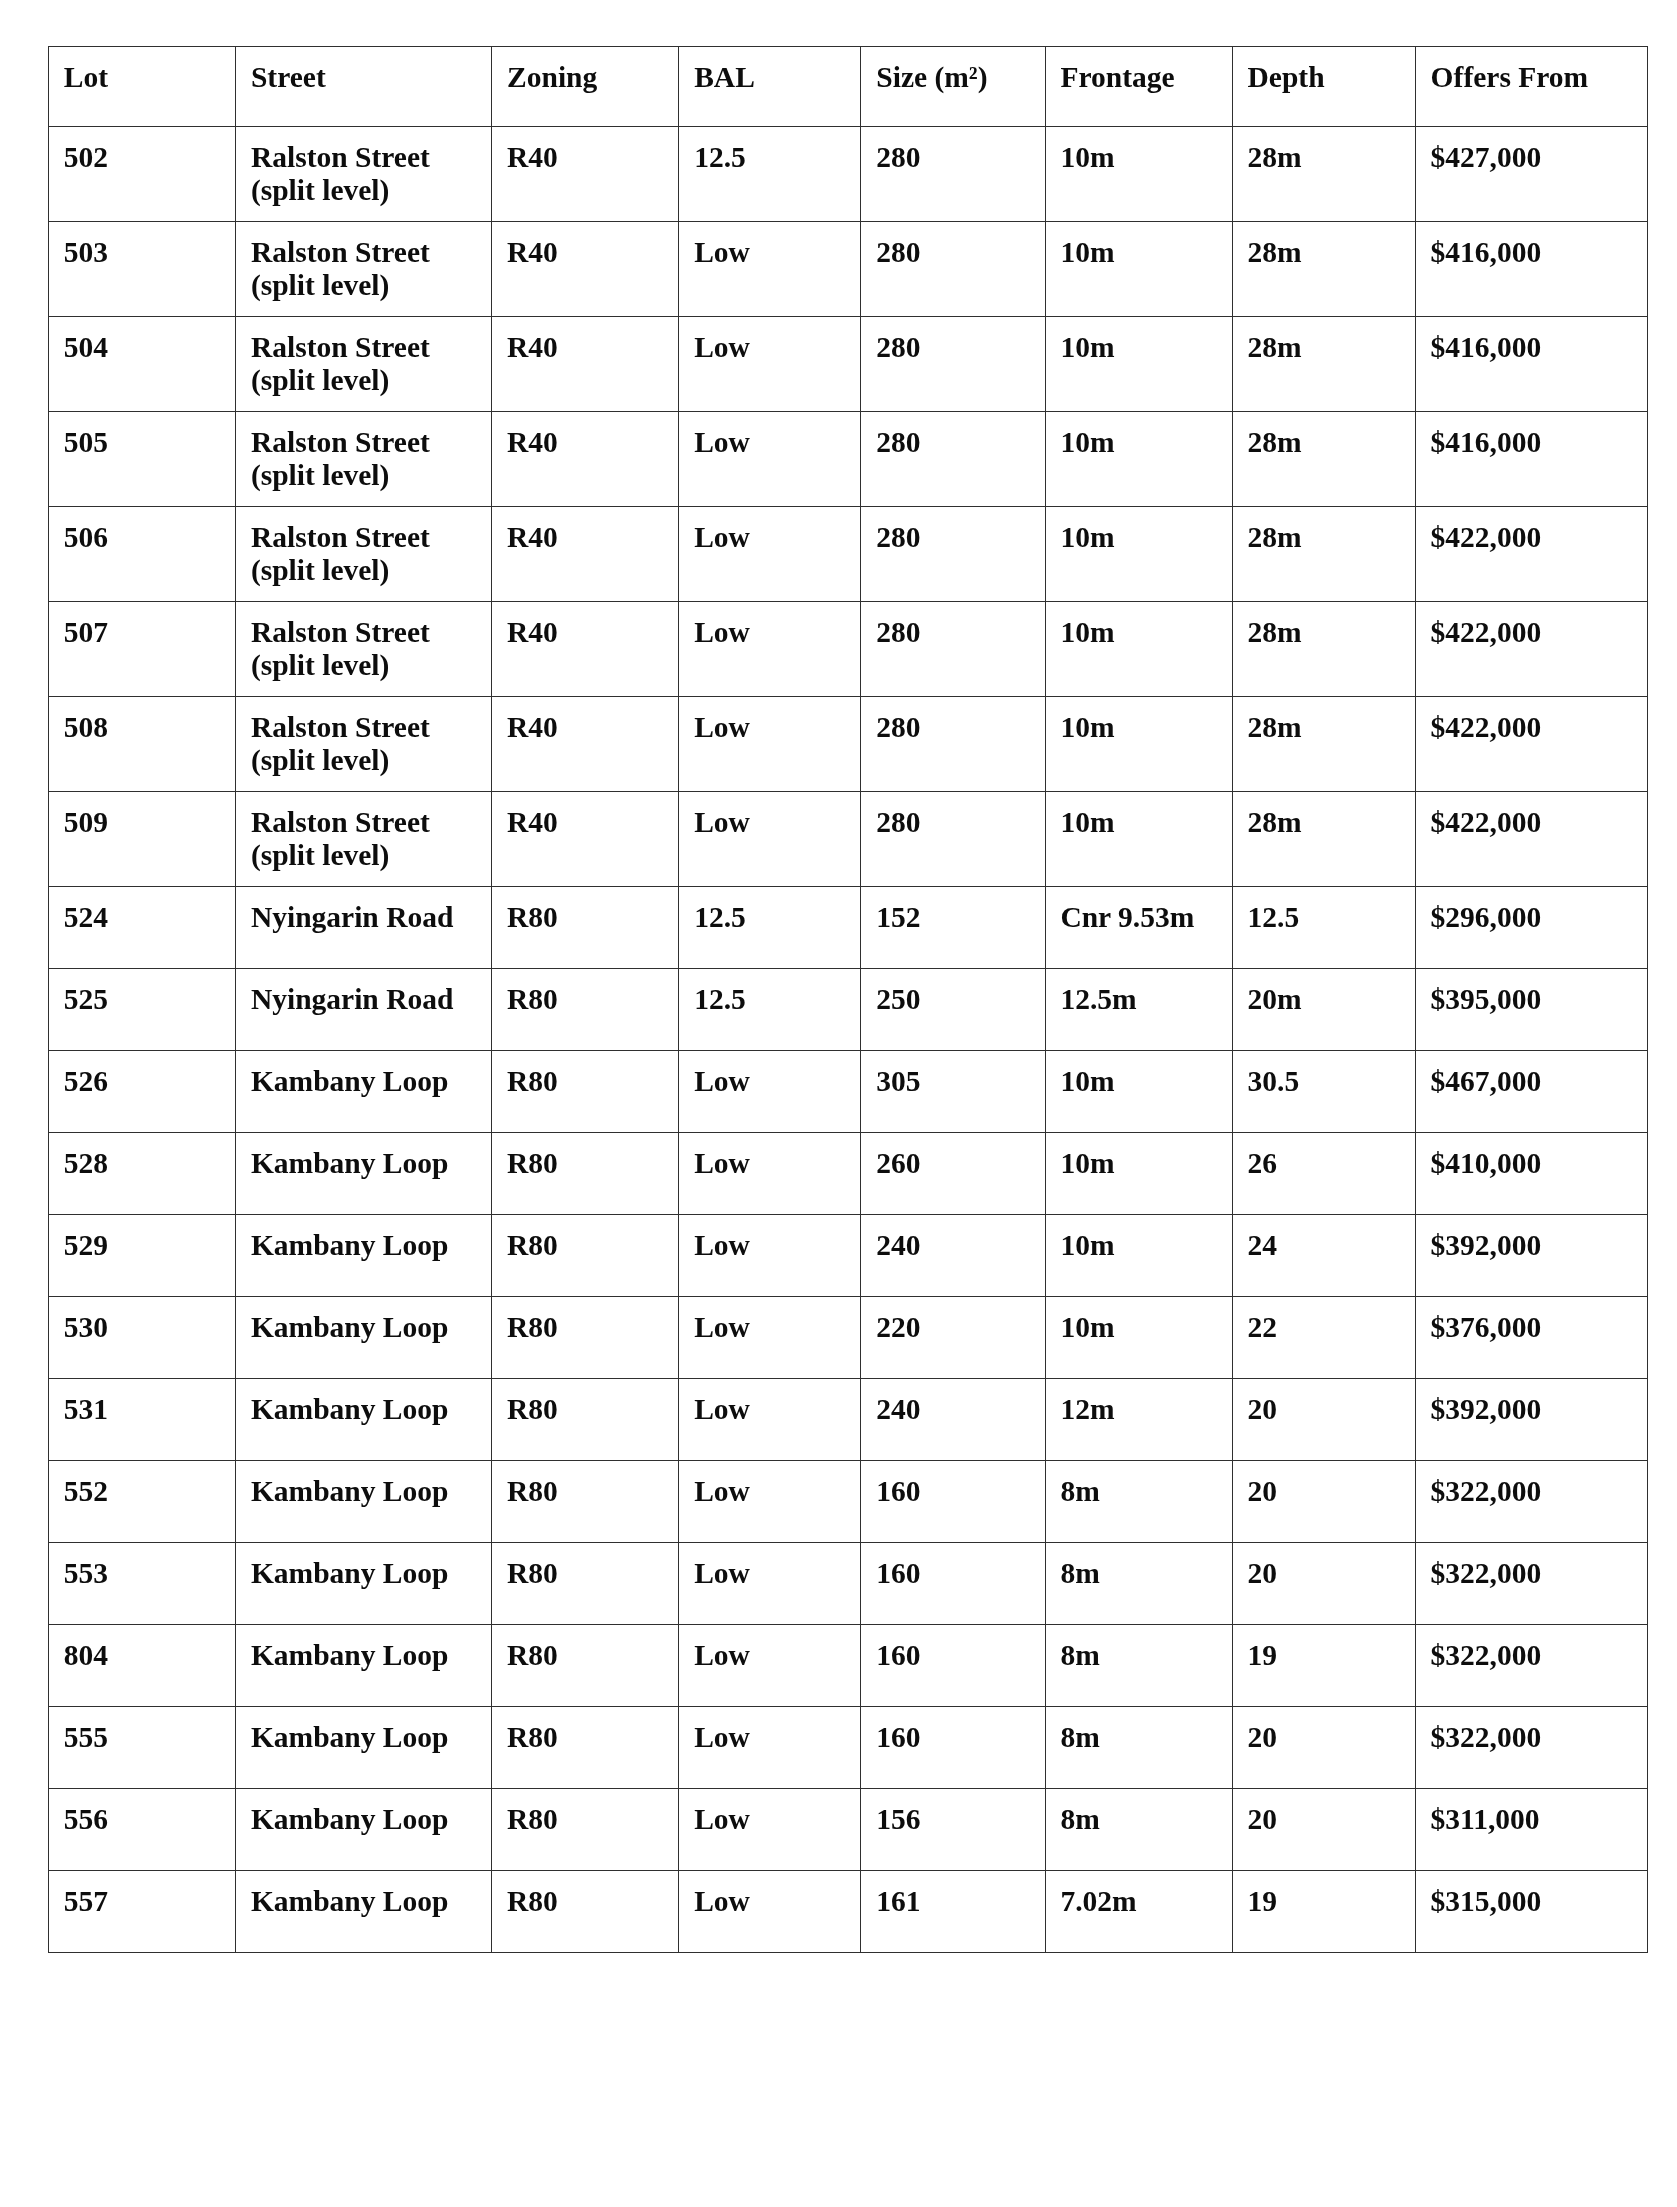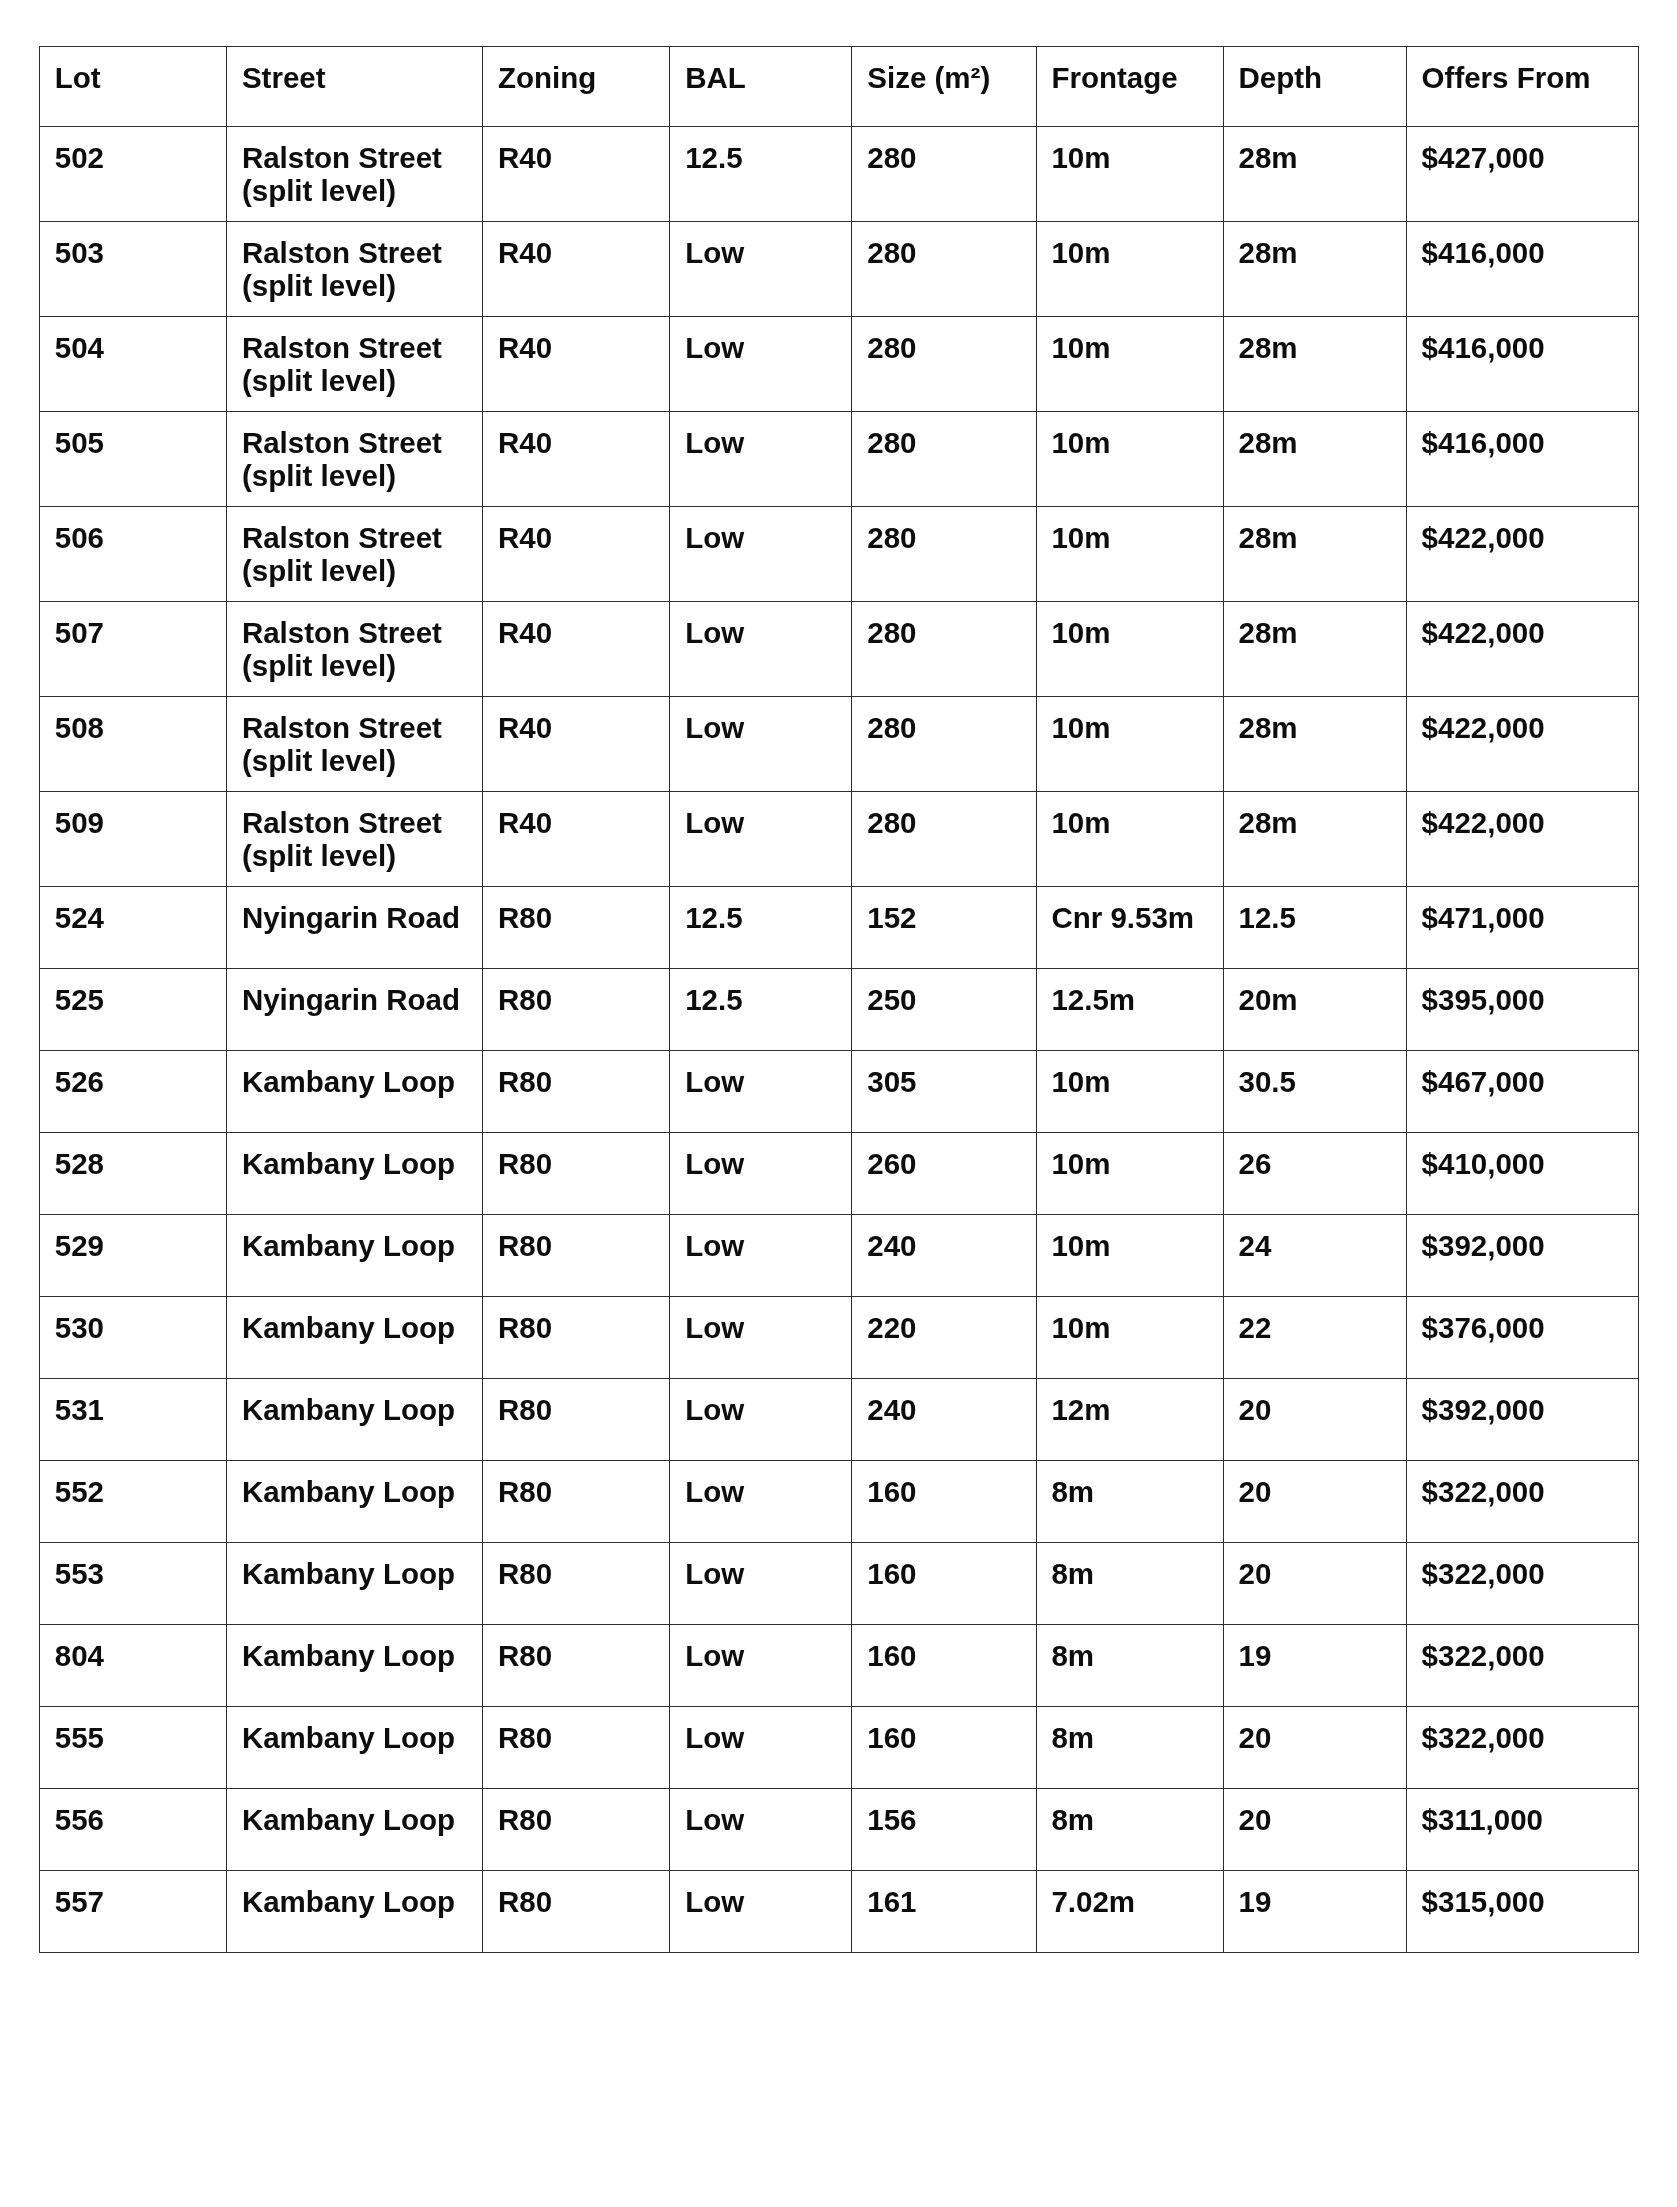--- a/index.html
+++ b/index.html
@@ -9,26 +9,26 @@
   }
   .page {
     position: relative;
     width: 1677px;
     height: 2207px;
     background: #ffffff;
     overflow: hidden;
   }
   table.lots {
     position: absolute;
-    left: 39px;
+    left: 48px;
     top: 46px;
     width: 1600px;
     border-collapse: collapse;
     table-layout: fixed;
-    font-family: Liberation Sans, sans-serif;
+    font-family: Liberation Serif, serif;
     font-weight: 700;
     font-size: 29.5px;
     line-height: 33px;
     color: #0d0d0d;
   }
   table.lots th,
   table.lots td {
     border: 1.7px solid #2f2f2f;
     text-align: left;
     vertical-align: top;
@@ -157,21 +157,21 @@
           <td>$422,000</td>
         </tr>
         <tr class="single">
           <td>524</td>
           <td>Nyingarin Road</td>
           <td>R80</td>
           <td>12.5</td>
           <td>152</td>
           <td>Cnr 9.53m</td>
           <td>12.5</td>
-          <td>$471,000</td>
+          <td>$296,000</td>
         </tr>
         <tr class="single">
           <td>525</td>
           <td>Nyingarin Road</td>
           <td>R80</td>
           <td>12.5</td>
           <td>250</td>
           <td>12.5m</td>
           <td>20m</td>
           <td>$395,000</td>

